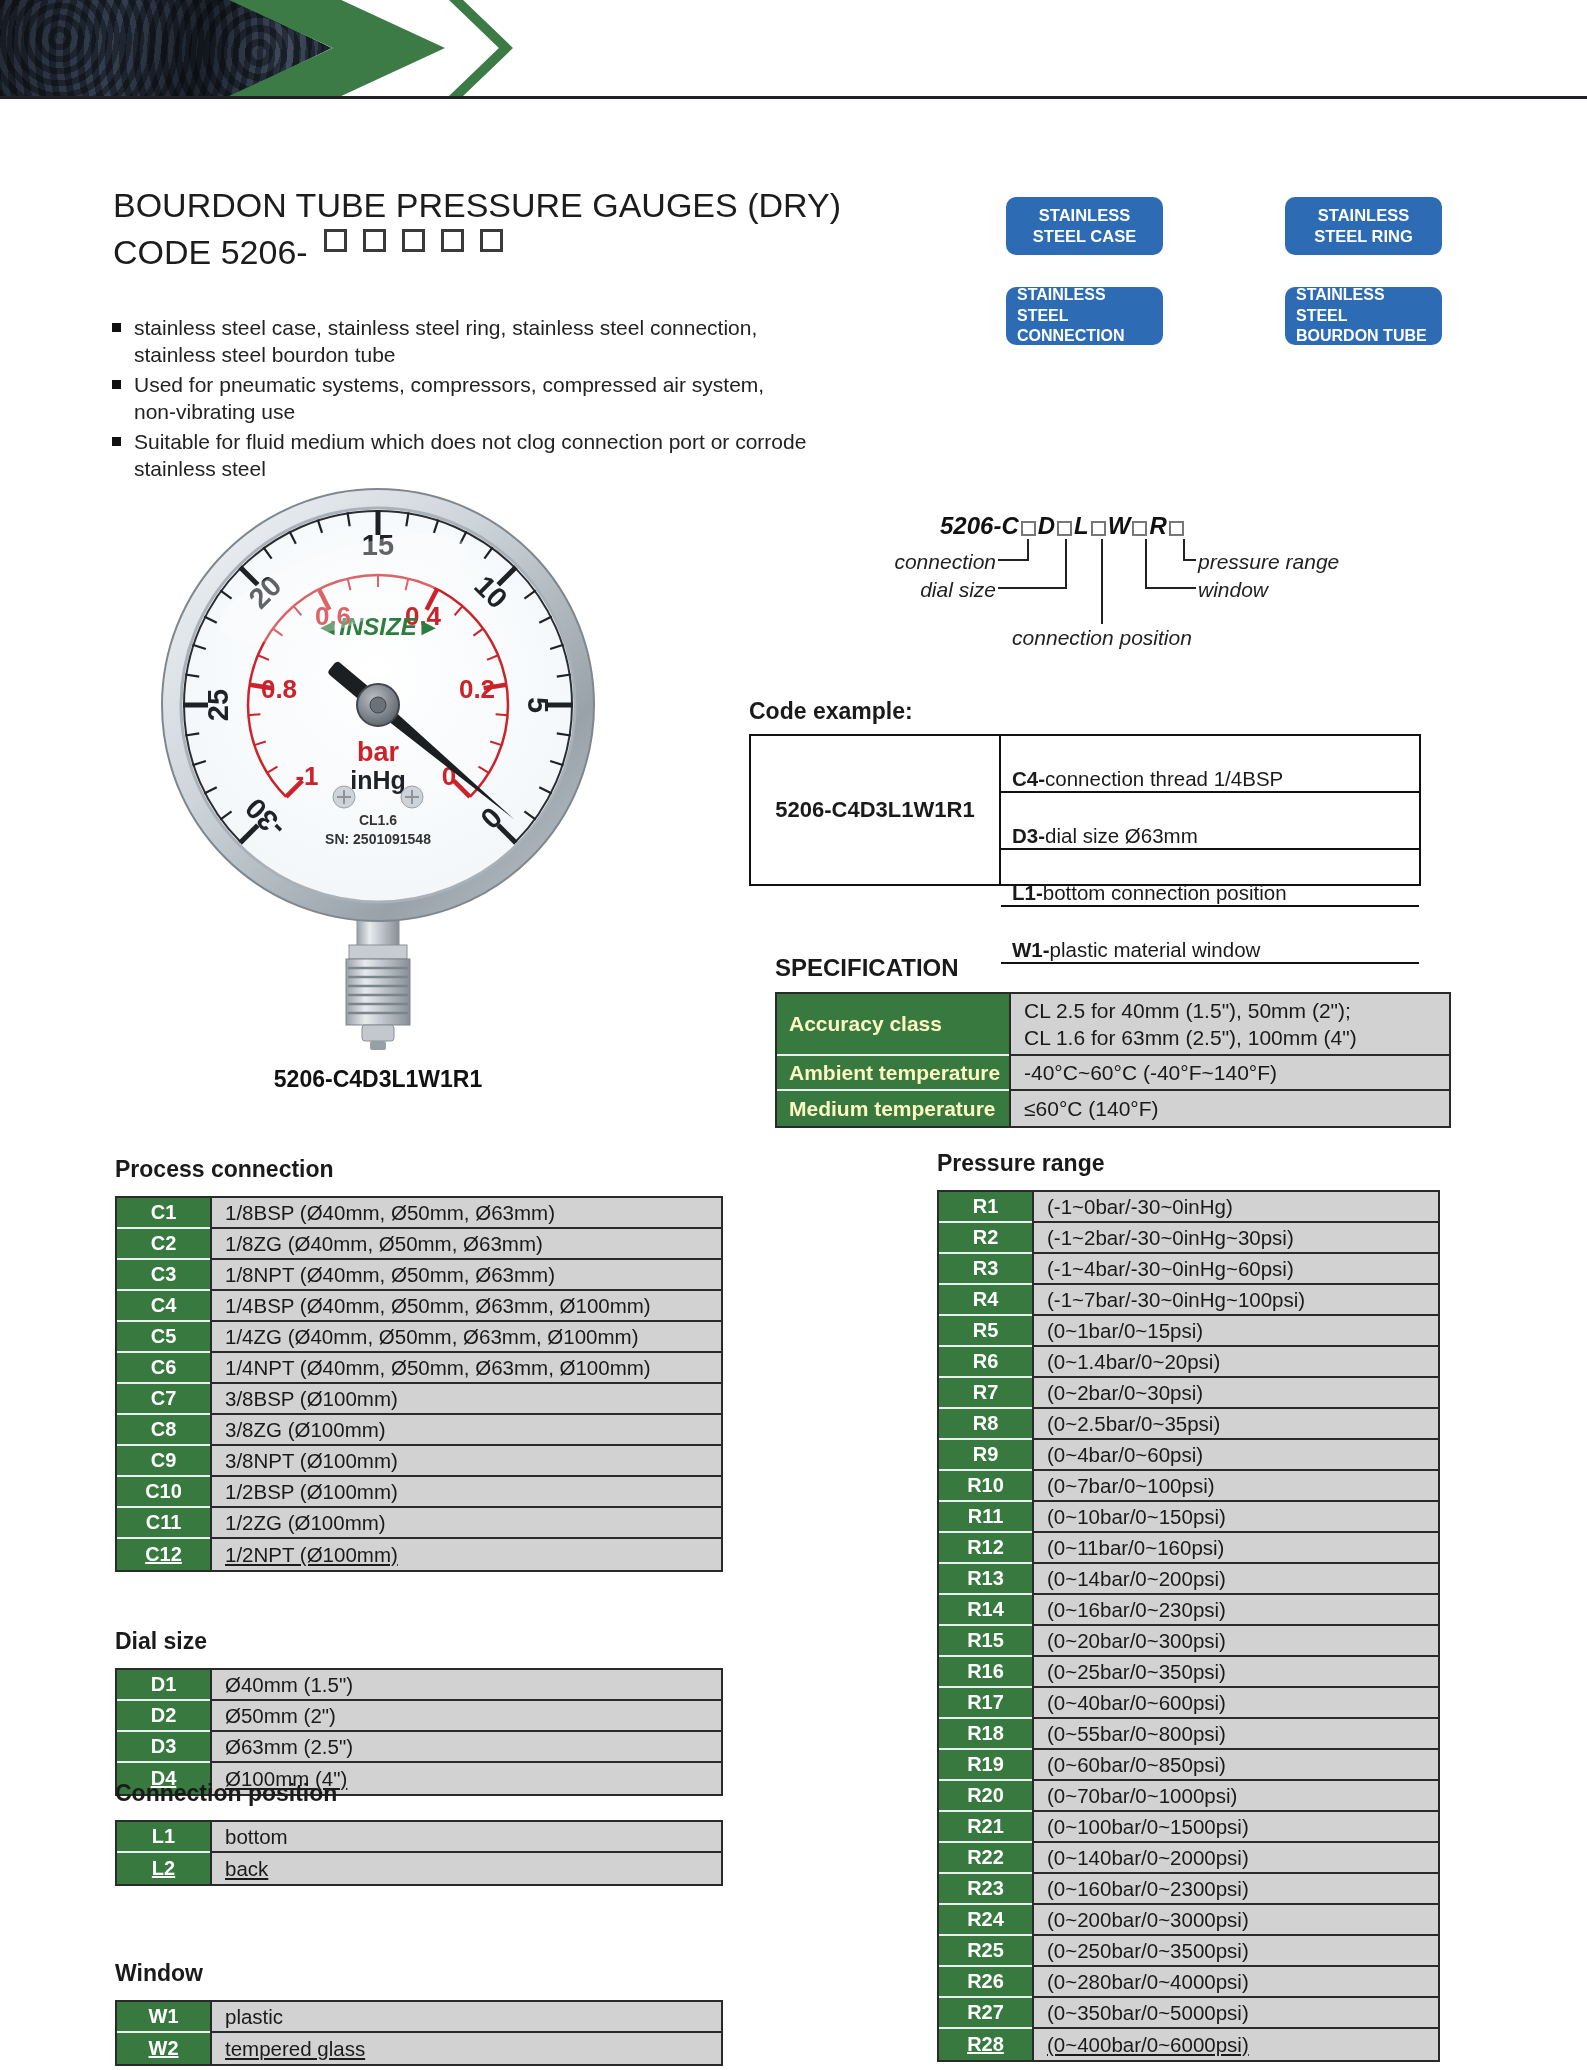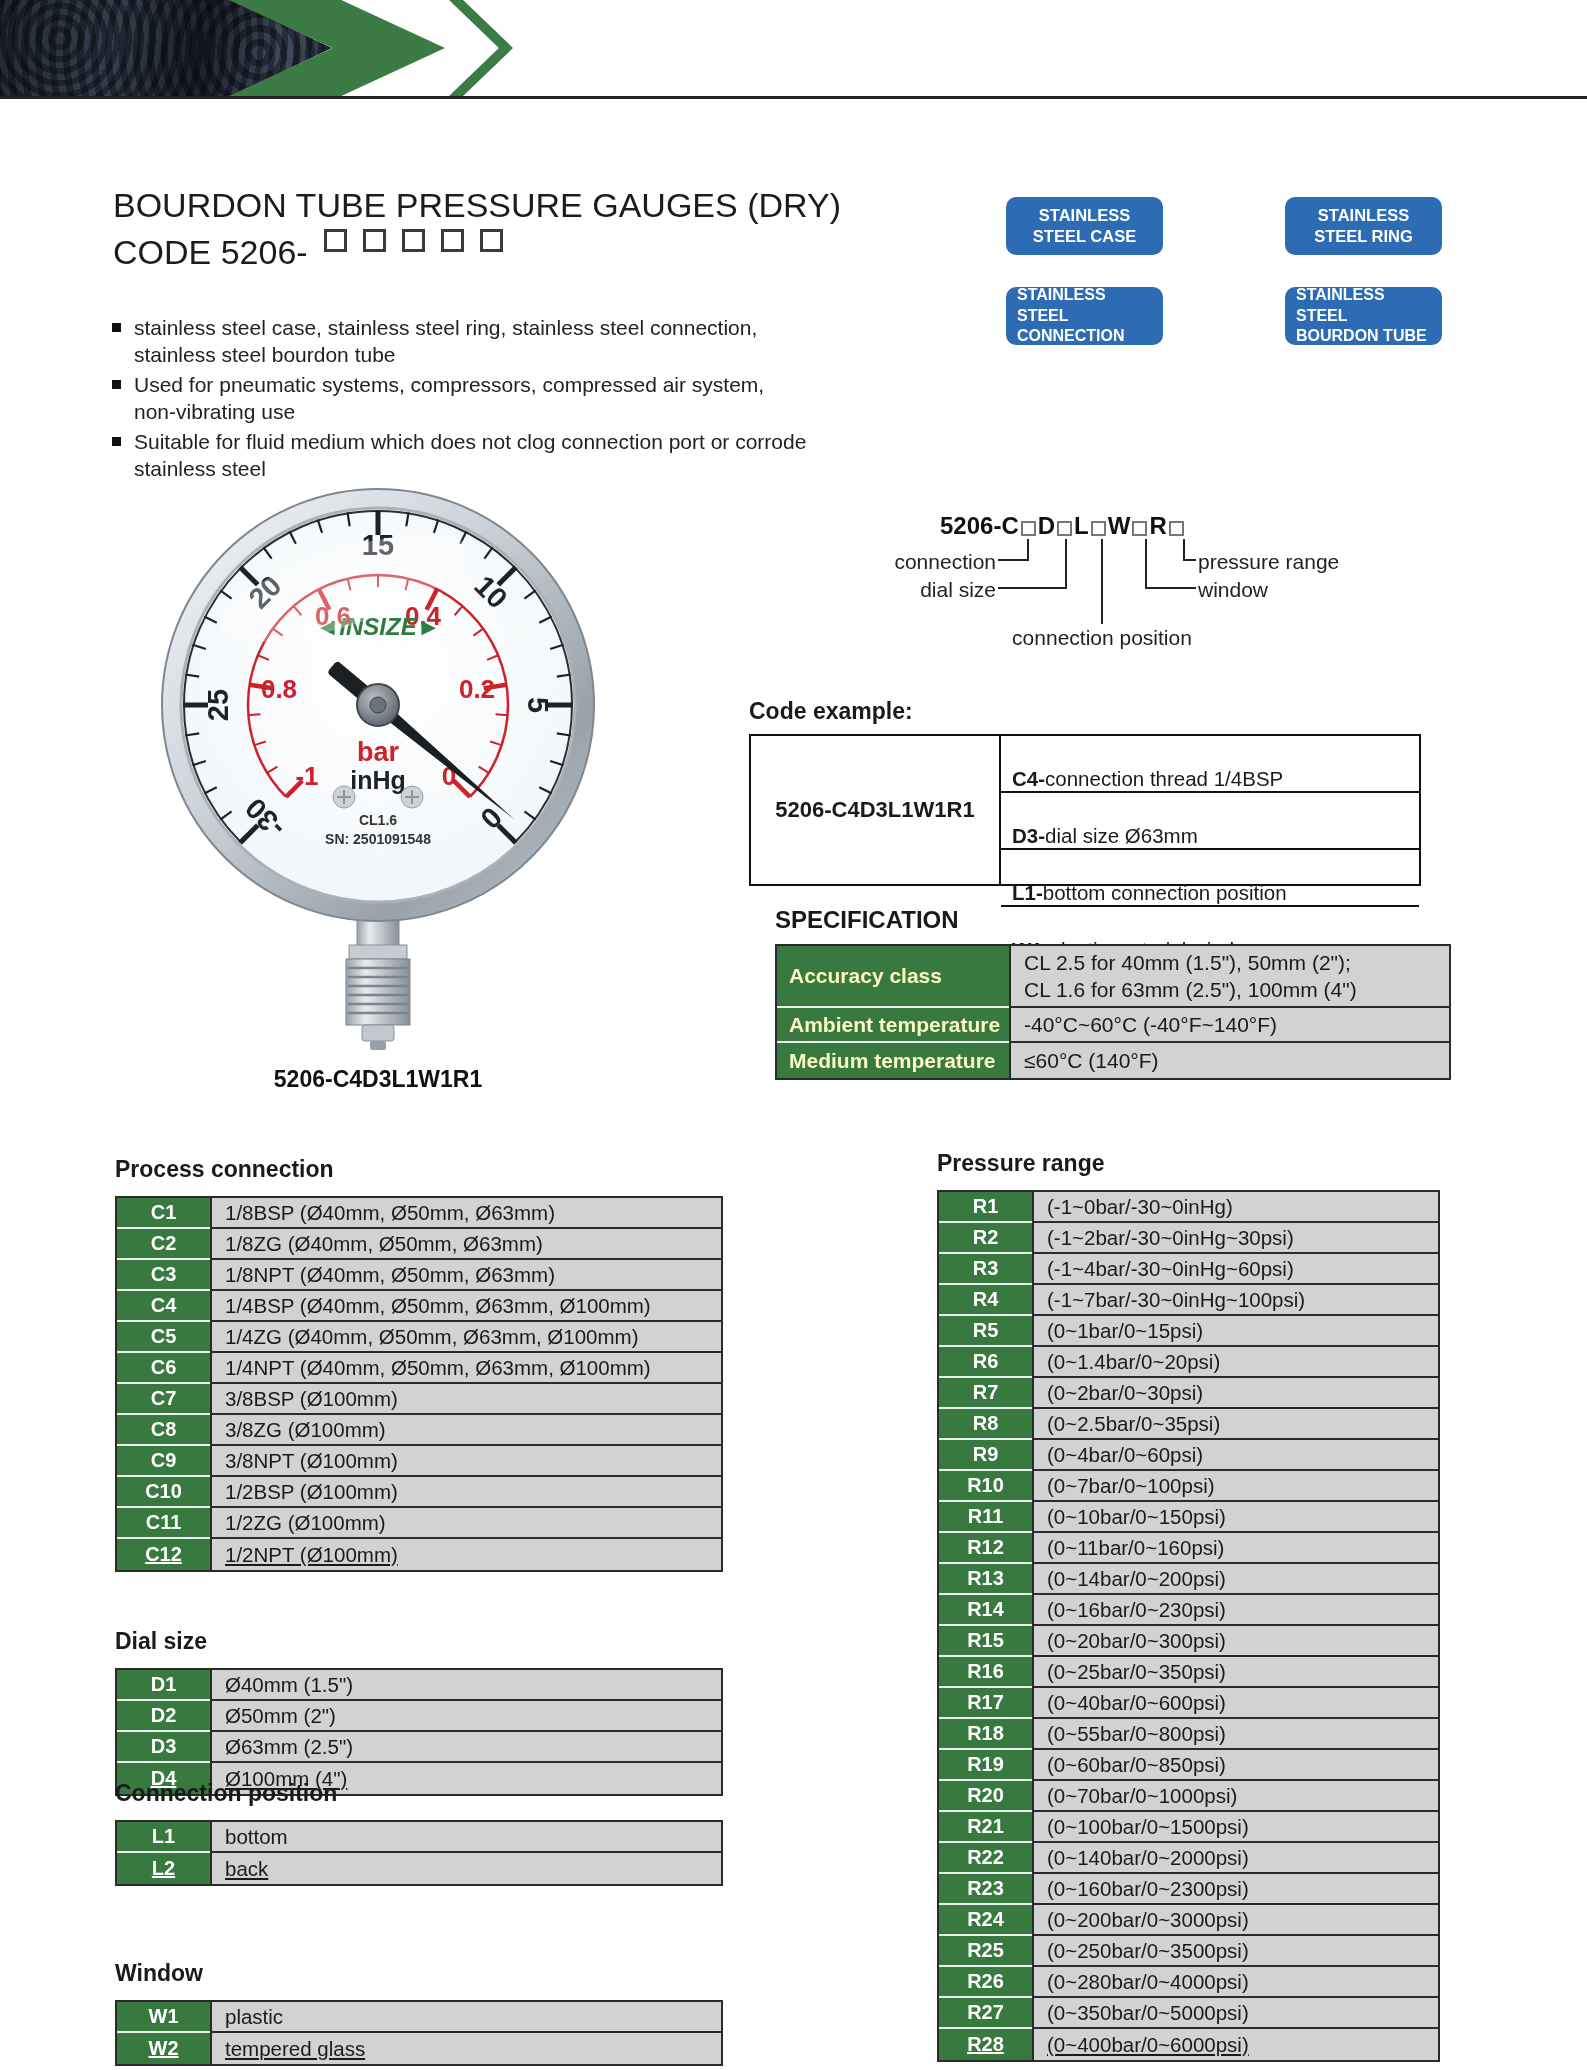--- a/index.html
+++ b/index.html
@@ -41,21 +41,21 @@
   .feat .sq { width:9px; height:9px; background:#111; margin:9px 13px 0 0; flex:none; }
   .feat .ft { font-size:21px; line-height:27px; white-space:pre-line; color:#222; }
 
   
   .gauge-wrap { position:absolute; left:153px; top:483px; width:450px; height:585px; }
   svg text { font-family:"Liberation Sans","DejaVu Sans",sans-serif; }
   .gauge-caption { position:absolute; left:153px; top:1066px; width:450px; text-align:center;
     font-weight:bold; font-size:23px; color:#111; }
 
   
-  .code-diagram { position:absolute; left:880px; top:512px; width:580px; height:160px; }
+  .code-diagram { position:absolute; left:880px; top:512px; width:580px; height:160px;font-style:italic; }
   .cd-code { position:absolute; left:60px; top:0; display:flex; align-items:center; font-weight:bold; font-size:24px; color:#111; }
   .cd-box { width:15px; height:15px; border:2px solid #777; margin:4px 2px 0 2px; display:inline-block; background:#fff; }
   .cd-svg { position:absolute; left:0; top:0; }
   .cd-label { position:absolute; font-size:21px; color:#222; }
   .cd-connection { left:4px; top:38px; width:112px; text-align:right; }
   .cd-dialsize   { left:4px; top:66px; width:112px; text-align:right; }
   .cd-connpos    { left:102px; top:114px; width:240px; text-align:center; }
   .cd-window     { left:318px; top:66px; }
   .cd-pressure   { left:318px; top:38px; }
 
@@ -65,21 +65,21 @@
   .ce-table { display:flex; border:2.5px solid #111; height:152px; background:#fff; }
   .ce-left { width:250px; border-right:2.5px solid #111; display:flex; align-items:center; justify-content:center;
     font-weight:bold; font-size:22px; }
   .ce-rows { flex:1; display:flex; flex-direction:column; }
   .ce-row { flex:1; display:flex; align-items:center; border-bottom:2px solid #111; font-size:20.5px; padding-left:11px;margin-top:31px; }
   .ce-row:last-child { border-bottom:none; }
   .ce-row b { margin-right:0; }
 
   
   .spec { position:absolute; left:775px; top:906px; width:676px; }
-  .spec-heading { font-weight:bold; font-size:24px; margin-bottom:10px; }
+  .spec-heading { font-weight:bold; font-size:24px; margin-bottom:10px;margin-top:48px; }
   .spec-table { border:2.5px solid #2a2a2a; }
   .sp-row { display:flex; }
   .sp-label { width:232px; background:#37793f; color:#fef9c3; font-weight:bold; font-size:21px;
     display:flex; align-items:center; padding-left:12px; border-bottom:2px solid #eceff1; }
   .sp-value { flex:1; background:#d2d2d2; font-size:21px; line-height:27px; white-space:pre-line;
     display:flex; align-items:center; padding:3px 0 3px 13px; border-left:2.5px solid #2a2a2a; border-bottom:2px solid #2a2a2a; min-height:35px; }
   .sp-row:last-child .sp-label, .sp-row:last-child .sp-value { border-bottom:none; }
 
   
   .opt { position:absolute; }

